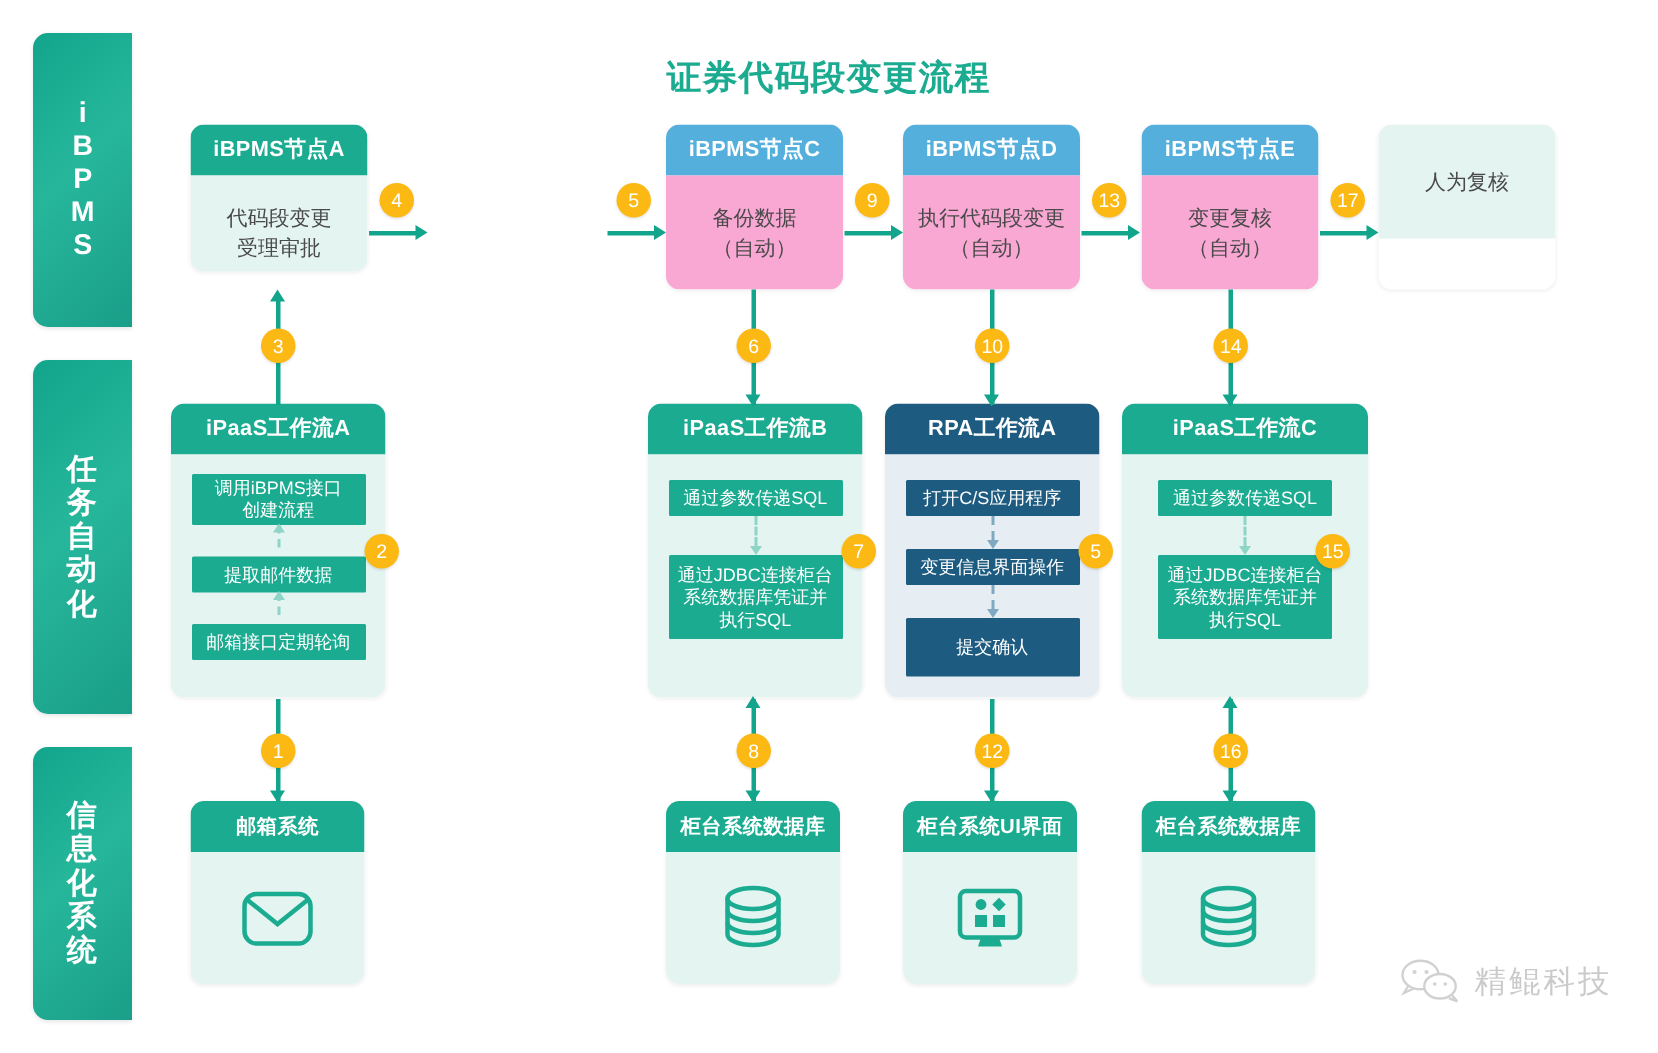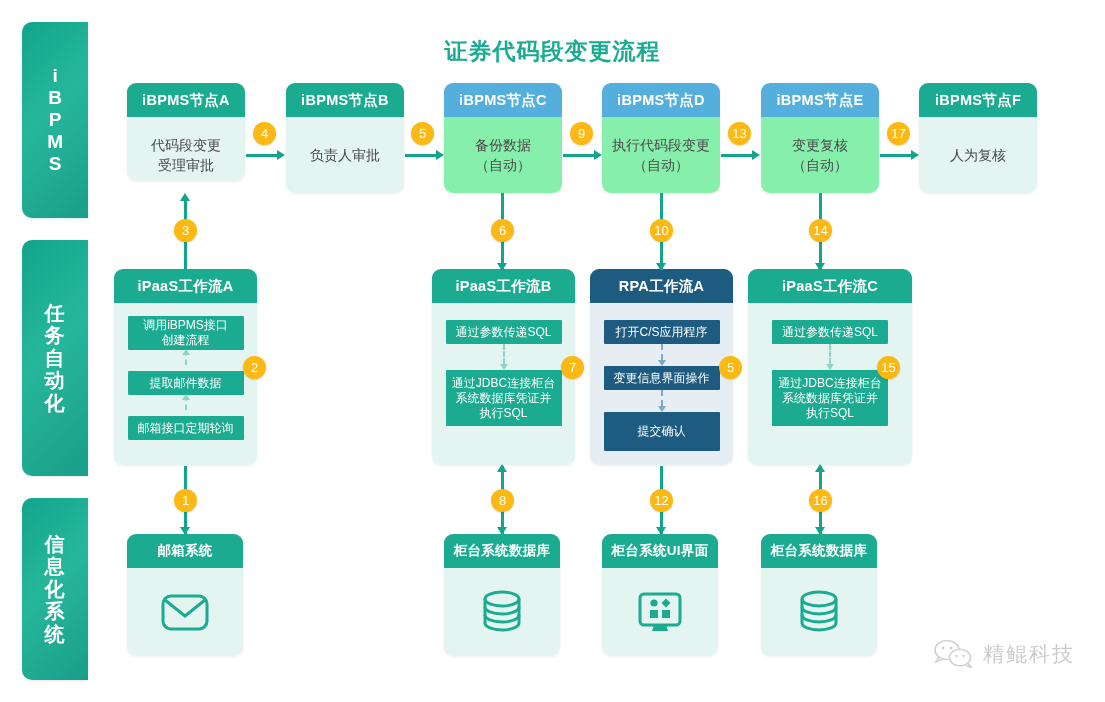--- a/index.html
+++ b/index.html
@@ -35,21 +35,21 @@
     height:34px;line-height:34px;text-align:center;
     color:#fff;font-weight:bold;font-size:14.5px;letter-spacing:.3px;
   }
   .card .bd{
     display:flex;flex-direction:column;align-items:center;justify-content:center;
     text-align:center;color:#4a4a4a;font-size:14px;line-height:1.45;
   }
   .card.teal  .hd{background:#1aab90;}
   .card.teal  .bd{background:#e4f4f0;}
   .card.blue  .hd{background:#54afdd;}
-  .card.blue  .bd{background:#86efac;}
+  .card.blue  .bd{background:#f9a8d4;}
   .card.navy  .hd{background:#1d5b80;}
   .card.navy  .bd{background:#e7eef3;}
 
   
   .steps{position:absolute;left:0;right:0;top:34px;bottom:0;
          display:flex;flex-direction:column;align-items:center;}
   .step{
     width:116px;color:#ffffff;font-size:12px;line-height:1.25;
     display:flex;align-items:center;justify-content:center;text-align:center;
     border-radius:1px;padding:4px 2px;box-sizing:border-box;
@@ -125,42 +125,37 @@
     <span style="font-size:20px;">信<br>息<br>化<br>系<br>统</span>
   </div>
 
   <div id="title">证券代码段变更流程</div>
 
   <div class="card teal" style="left:127px;top:83px;width:118px;height:98px;">
     <div class="hd">iBPMS节点A</div>
     <div class="bd" style="height:76px;">代码段变更<br>受理审批</div>
   </div>
 
-  <div class="card teal" style="left:286px;top:83px;width:118px;height:110px;">
-    <div class="hd">iBPMS节点B</div>
-    <div class="bd" style="height:76px;">负责人审批</div>
-  </div>
 
   <div class="card blue" style="left:444px;top:83px;width:118px;height:110px;">
     <div class="hd">iBPMS节点C</div>
     <div class="bd" style="height:76px;">备份数据<br>（自动）</div>
   </div>
 
   <div class="card blue" style="left:602px;top:83px;width:118px;height:110px;">
     <div class="hd">iBPMS节点D</div>
     <div class="bd" style="height:76px;">执行代码段变更<br>（自动）</div>
   </div>
 
   <div class="card blue" style="left:761px;top:83px;width:118px;height:110px;">
     <div class="hd">iBPMS节点E</div>
     <div class="bd" style="height:76px;">变更复核<br>（自动）</div>
   </div>
 
   <div class="card teal" style="left:919px;top:83px;width:118px;height:110px;">
-    <div class="hd">iBPMS节点F</div>
     <div class="bd" style="height:76px;">人为复核</div>
   </div>
 
   <div class="hline" style="left:246px;top:154px;width:32px;"></div>
   <div class="arw right" style="left:277px;top:150px;"></div>
   <div class="badge" style="left:253px;top:122px;">4</div>
 
   <div class="hline" style="left:405px;top:154px;width:32px;"></div>
   <div class="arw right" style="left:436px;top:150px;"></div>
   <div class="badge" style="left:411px;top:122px;">5</div>

